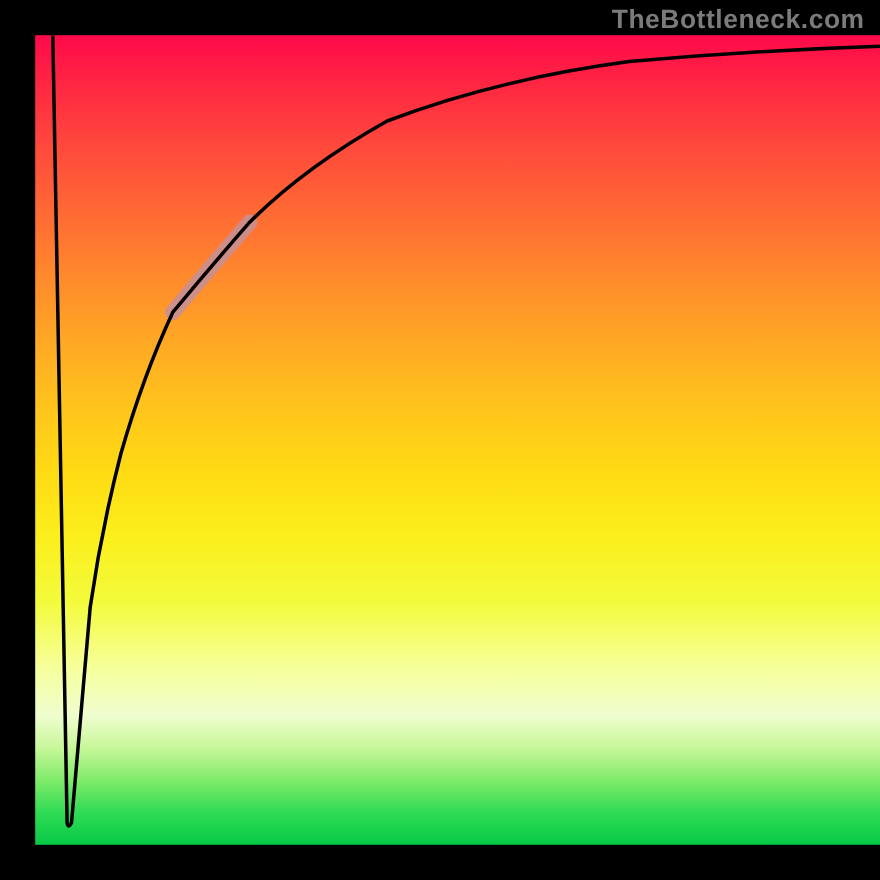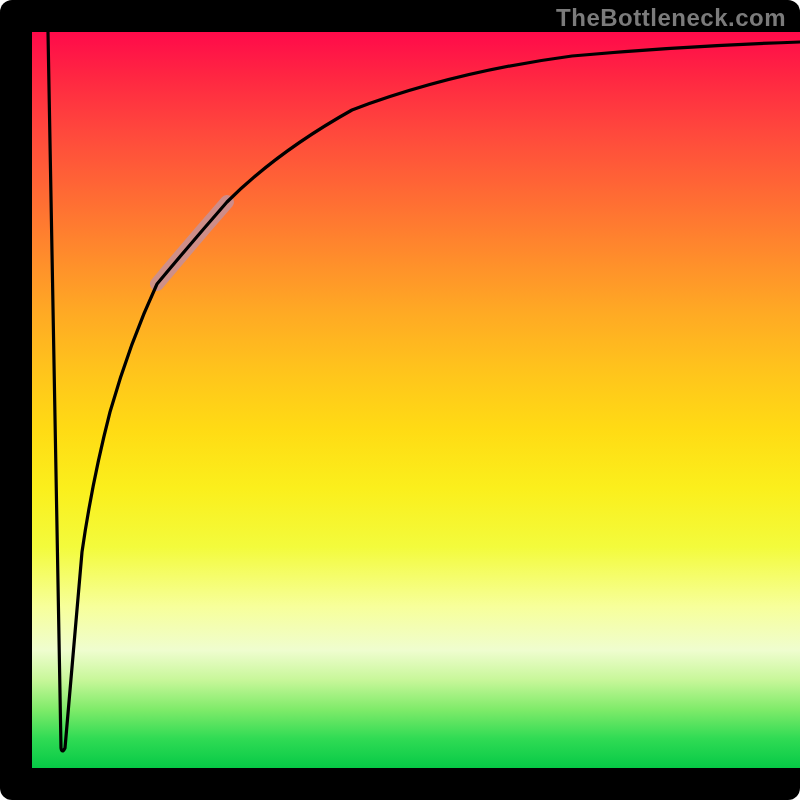--- a/index.html
+++ b/index.html
@@ -9,21 +9,20 @@
     height: 800px;
     overflow: hidden;
     font-family: Arial, Helvetica, sans-serif;
   }
   .frame {
     position: relative;
     width: 800px;
     height: 800px;
     background: #000;
     box-sizing: border-box;
-    border-radius: 12px;
   }
   .watermark {
     position: absolute;
     top: 4px;
     right: 14px;
     font-size: 24px;
     font-weight: 600;
     color: #7b7b7b;
     letter-spacing: 0.5px;
     z-index: 10;

